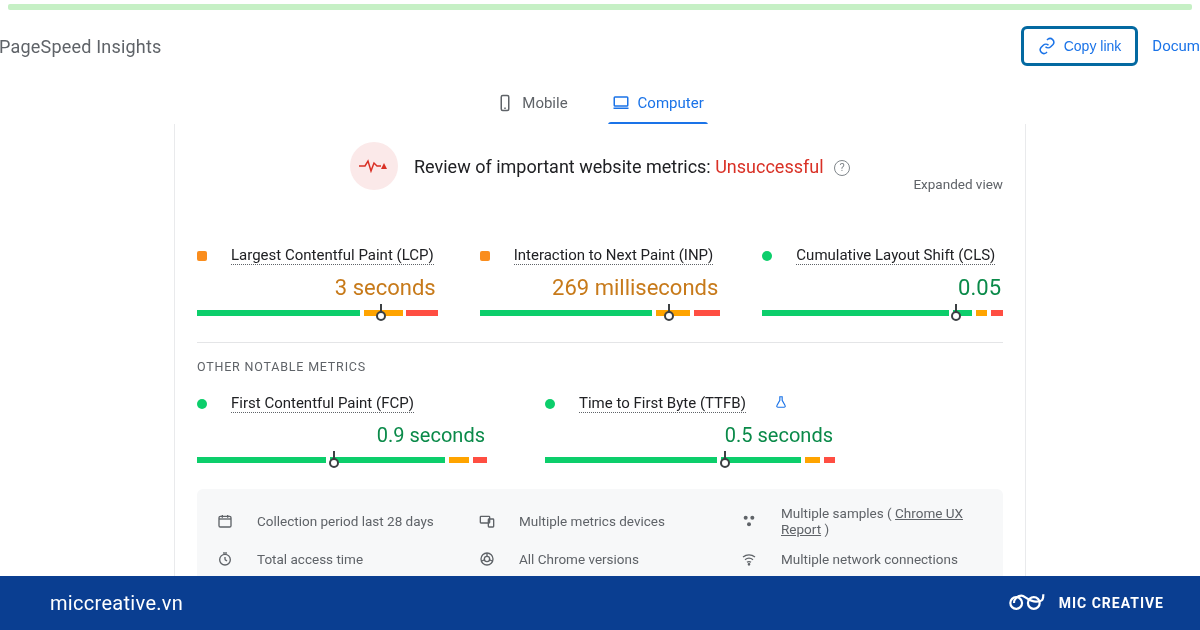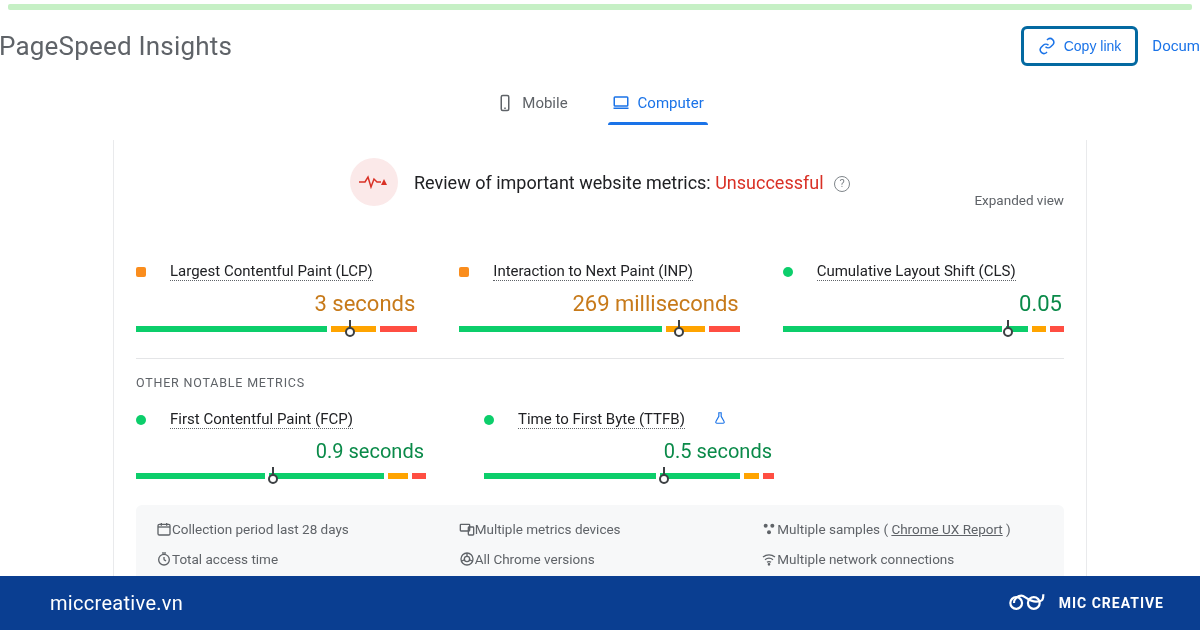--- a/index.html
+++ b/index.html
@@ -1,33 +1,33 @@
 <!DOCTYPE html>
 <html><head>
 <meta charset="utf-8">
 <style>
   * { box-sizing: border-box; margin: 0; padding: 0; }
   body { font-family: -apple-system, BlinkMacSystemFont, "Segoe UI", Roboto, Arial, sans-serif; background: #fff; width: 1200px; height: 630px; overflow: hidden; position: relative; }
 
   .top-green-bar { height: 6px; background: #c6f0c5; margin: 4px 8px 0 8px; border-radius: 2px; }
 
   .header { display: flex; align-items: center; justify-content: space-between; padding: 16px 0 12px 0; }
-  .header-left { color: #5f6368; font-size: 26px; font-weight: 400; margin-left: -1px; letter-spacing:0.2px; }
+  .header-left { color: #5f6368; font-size: 18px; font-weight: 400; margin-left: -1px; letter-spacing:0.2px; }
   .header-right { display: flex; align-items: center; gap: 14px; padding-right: 0; }
   .copy-link-btn { display: flex; align-items: center; gap: 8px; border: 3px solid #0369a1; border-radius: 6px; padding: 8px 14px; color: #1a73e8; font-size: 14px; font-weight: 500; background: #fff; cursor: pointer; }
   .copy-link-btn svg { width: 18px; height: 18px; }
   .docs-link { color: #1a73e8; font-size: 15px; }
 
   .tabs { display: flex; justify-content: center; gap: 36px; margin-top: 8px; }
   .tab { display: flex; align-items: center; gap: 8px; color: #5f6368; font-size: 15px; padding: 6px 4px 10px 4px; position: relative; cursor: pointer; }
   .tab.active { color: #1a73e8; }
   .tab.active::after { content:""; position:absolute; left:0; right:0; bottom:-1px; height:3px; background:#1a73e8; border-radius: 3px 3px 0 0; }
   .tab svg { width: 18px; height: 22px; }
 
-  .card { margin: 16px auto; width: 974px; border: 1px solid #e9eaec; border-top: none; border-radius: 0 0 8px 8px; padding: 0 22px 0 22px; position: relative; background:#fff; }
+  .card { margin: 0 auto; width: 852px; border: 1px solid #e9eaec; border-top: none; border-radius: 0 0 8px 8px; padding: 0 22px 0 22px; position: relative; background:#fff; }
 
   .review-row { display: flex; align-items: center; justify-content: center; gap: 16px; padding: 18px 0 2px 0; position: relative; }
   .review-icon { width: 48px; height: 48px; border-radius: 50%; background: #fbe9e9; display:flex; align-items:center; justify-content:center; }
   .review-text { font-size: 18px; color: #202124; }
   .review-status { color: #d93025; font-weight: 400; }
   .help-ic { width: 16px; height: 16px; border: 1.5px solid #80868b; border-radius: 50%; display:inline-flex; align-items:center; justify-content:center; color:#80868b; font-size:11px; margin-left:6px; vertical-align:middle; }
   .expanded-view { position:absolute; right: 0; top: 52px; color:#5f6368; font-size: 13.5px; }
 
   .metrics-row { display:flex; gap: 42px; margin-top: 54px; }
   .metric { flex: 1; min-width: 0; }
@@ -53,21 +53,21 @@
 
   .divider { height:1px; background:#e4e5e7; margin: 26px 0 16px 0; }
 
   .section-label { color:#5f6368; font-size: 12.5px; letter-spacing: 0.8px; }
 
   .metrics-row.second { margin-top: 20px; gap: 58px;}
   .metrics-row.second .metric{flex:0 0 290px;}
   .flask { color:#1a73e8; font-size: 14px; margin-left:4px;}
 
   .footer-box { background:#f7f8f9; border-radius: 6px; margin-top: 26px; padding: 16px 20px 16px 20px; display:grid; grid-template-columns: 1fr 1fr 1fr; row-gap: 14px; column-gap: 20px; color:#5f6368; font-size: 13.5px;}
-  .footer-item { display:flex; gap: 0;}
+  .footer-item { display:flex; align-items:center; gap: 24px;}
   .footer-item svg{width:16px;height:16px;flex:0 0 16px;}
   .footer-link{ text-decoration: underline; cursor:pointer; }
 
   .brand-bar { position:absolute; left:0; right:0; bottom:0; height:54px; background:#0a3e91; color:#fff; display:flex; align-items:center; justify-content:space-between; padding: 0 36px 0 50px;}
   .brand-left{ font-size:20px; letter-spacing:0.3px;}
   .brand-right{ display:flex; align-items:center; gap:12px; font-weight:700; letter-spacing:1px; font-size:14px;}
   .brand-right svg{width:44px;height:28px;}
 </style>
 </head>
 <body>

